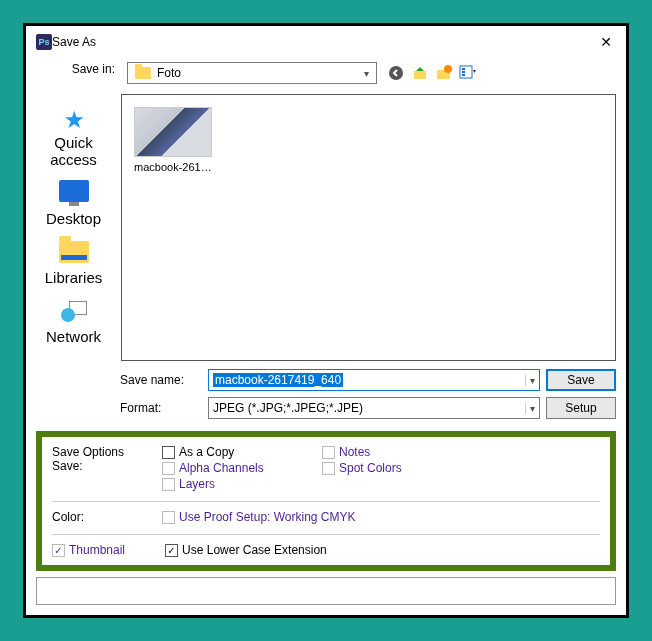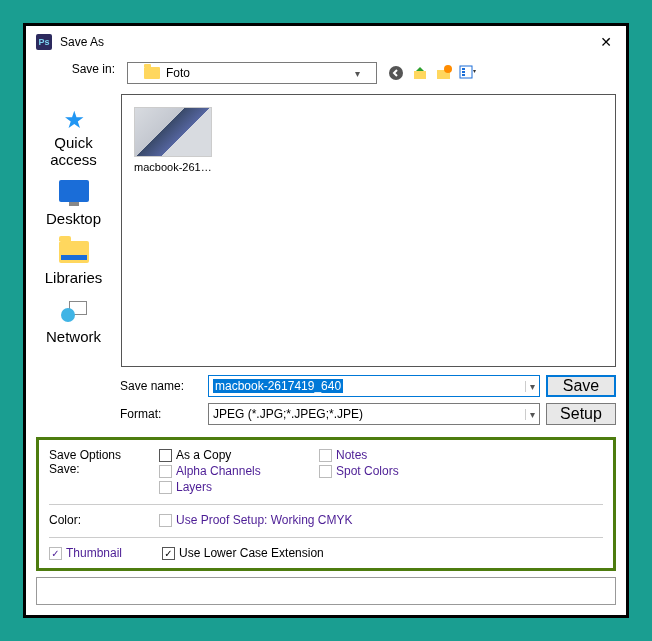--- a/index.html
+++ b/index.html
@@ -1,25 +1,25 @@
 <!DOCTYPE html>
 <html><head>
   <meta charset="utf-8">
   <style>
     * { box-sizing: border-box; margin: 0; padding: 0; font-family: "Segoe UI", Tahoma, sans-serif; font-size: 12px; }
     body { background: #1a9e91; width: 652px; height: 641px; padding: 23px; }
     .frame { background: #000; padding: 3px; width: 606px; height: 595px; }
     .dialog { background: #fff; width: 100%; height: 100%; display: flex; flex-direction: column; }
     .titlebar { display: flex; align-items: center; padding: 6px 10px; height: 32px; }
-    .app-icon { width: 16px; height: 16px; background: #2c2a5e; color: #7dd3f0; display: flex; align-items: center; justify-content: center; font-size: 9px; font-weight: bold; border-radius: 2px; margin-right: 8px; }
+    .app-icon { width: 16px; height: 16px; background: #2c2a5e; color: #7dd3f0; display: flex; align-items: center; justify-content: center; font-size: 9px; font-weight: bold; border-radius: 2px; }
     .title { flex: 1; font-size: 12px; }
     .close-x { width: 20px; text-align: center; font-size: 14px; cursor: pointer; }
     .top-row { display: flex; padding: 4px 10px; gap: 6px; }
     .label-r { width: 85px; text-align: right; padding-right: 6px; }
-    .dropdown { display: flex; align-items: center; border: 1px solid #7a7a7a; height: 22px; background: #fff; padding: 0 16px; position: relative; }
+    .dropdown { display: flex; align-items: center; border: 1px solid #7a7a7a; height: 22px; background: #fff; padding: 0 7px; position: relative; }
     .dropdown .dd-arrow { margin-left: auto; font-size: 10px; color: #555; }
     .folder-icon-sm { width: 16px; height: 12px; background: #ffd75e; border-radius: 1px; position: relative; margin-right: 6px; }
     .folder-icon-sm::before { content: ""; position: absolute; top: -3px; left: 0; width: 7px; height: 3px; background: #ffd75e; border-radius: 1px 1px 0 0; }
     .toolbar-icons { display: flex; gap: 6px; margin-left: 4px; align-items: center; }
     .tb-icon { width: 18px; height: 18px; display: flex; align-items: center; justify-content: center; cursor: pointer; }
     .content-row { display: flex; flex: 1; min-height: 0; }
     .sidebar { width: 95px; padding: 10px 4px; display: flex; flex-direction: column; align-items: center; gap: 2px; }
     .sb-item { display: flex; flex-direction: column; align-items: center; width: 100%; padding: 4px 0; cursor: pointer; }
     .sb-icon { width: 36px; height: 30px; margin-bottom: 2px; position: relative; }
     .sb-label { font-size: 15px; text-align: center; }
@@ -38,23 +38,23 @@
     .thumb-caption { font-size: 11px; white-space: nowrap; overflow: hidden; text-overflow: ellipsis; }
     .form-area { padding: 2px 10px 4px 94px; }
     .form-row { display: flex; align-items: center; gap: 6px; margin-bottom: 6px; }
     .form-row .lbl { width: 82px; }
     .form-row .field { flex: 1; }
     .combo { display: flex; align-items: center; border: 1px solid #7a7a7a; height: 22px; background: #fff; padding: 0 4px; }
     .combo.selected { border: 1px solid #0078d7; }
     .combo .sel-text { flex: 1; overflow: hidden; }
     .combo .sel-highlight { background: #0078d7; color: #fff; padding: 0 2px; }
     .combo .dd-arrow { font-size: 10px; color: #555; padding-left: 4px; border-left: 1px solid #ccc; margin-left: 4px; }
-    .btn { width: 70px; height: 22px; border: 1px solid #7a7a7a; background: #e8e8e8; font-size: 16px; cursor: pointer; }
+    .btn { width: 70px; height: 22px; border: 1px solid #7a7a7a; background: #e8e8e8; font-size: 12px; cursor: pointer; }
     .btn.primary { border: 2px solid #0078d7; }
-    .options-box { margin: 2px 10px 6px; border: 3px solid #4d7c0f; padding: 8px 10px; font-size: 11px; background: #fff; }
+    .options-box { margin: 2px 10px 6px; border: 6px solid #4d7c0f; padding: 8px 10px; font-size: 11px; background: #fff; }
     .opt-section { display: flex; margin-bottom: 10px; }
     .opt-left { width: 110px; }
     .opt-right { flex: 1; }
     .opt-grid { display: grid; grid-template-columns: 150px 150px; gap: 2px 10px; }
     .chk { display: flex; align-items: center; gap: 4px; cursor: pointer; }
     .chk.disabled { color: #4c1d95; }
     .chk-box { width: 13px; height: 13px; border: 1px solid #555; display: flex; align-items: center; justify-content: center; font-size: 10px; background: #fff; flex-shrink: 0; }
     .chk.disabled .chk-box { border-color: #bbb; }
     .hr { border: none; border-top: 1px solid #ccc; margin: 8px 0; }
     .bottom-row { display: flex; align-items: center; gap: 40px; }

